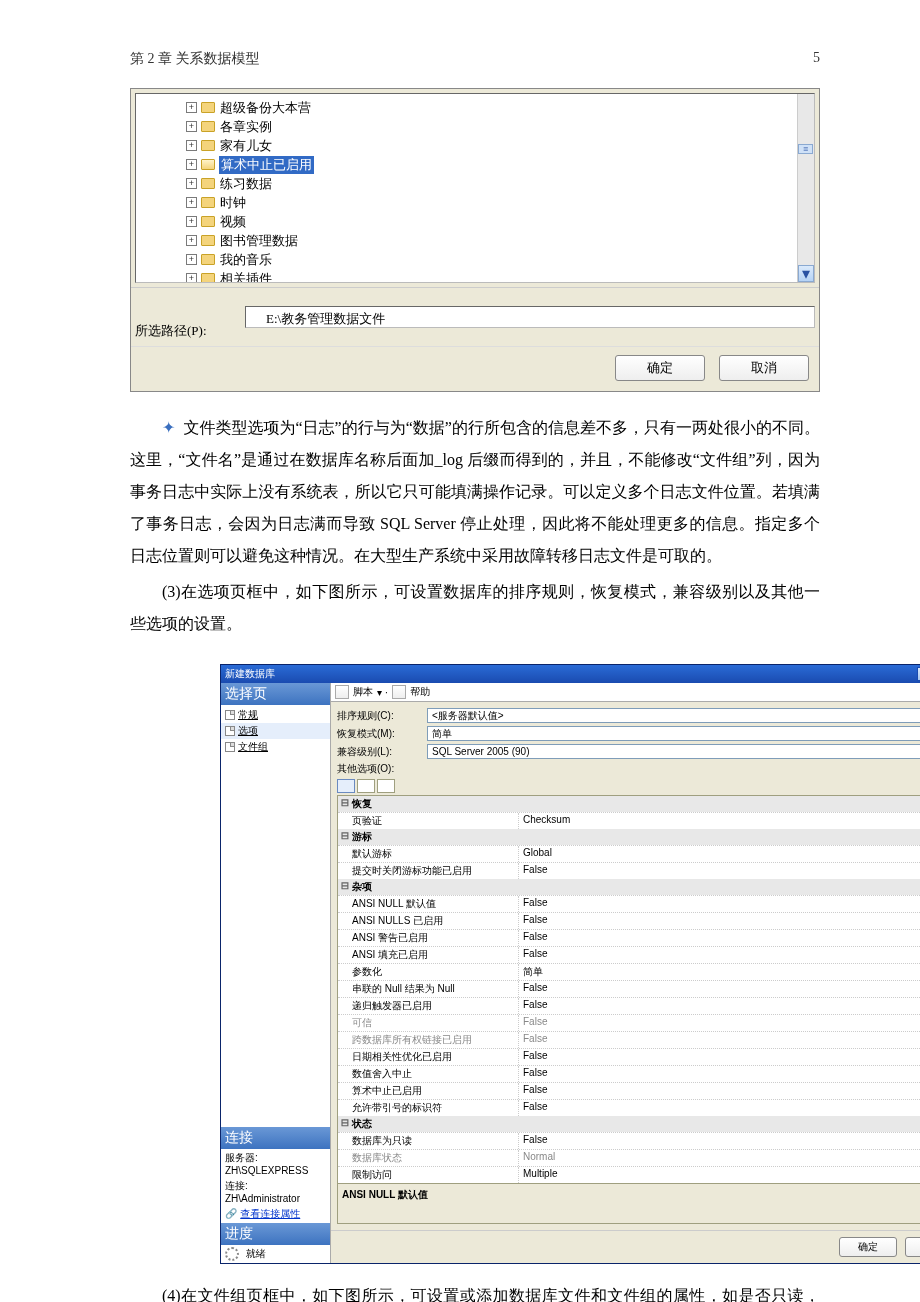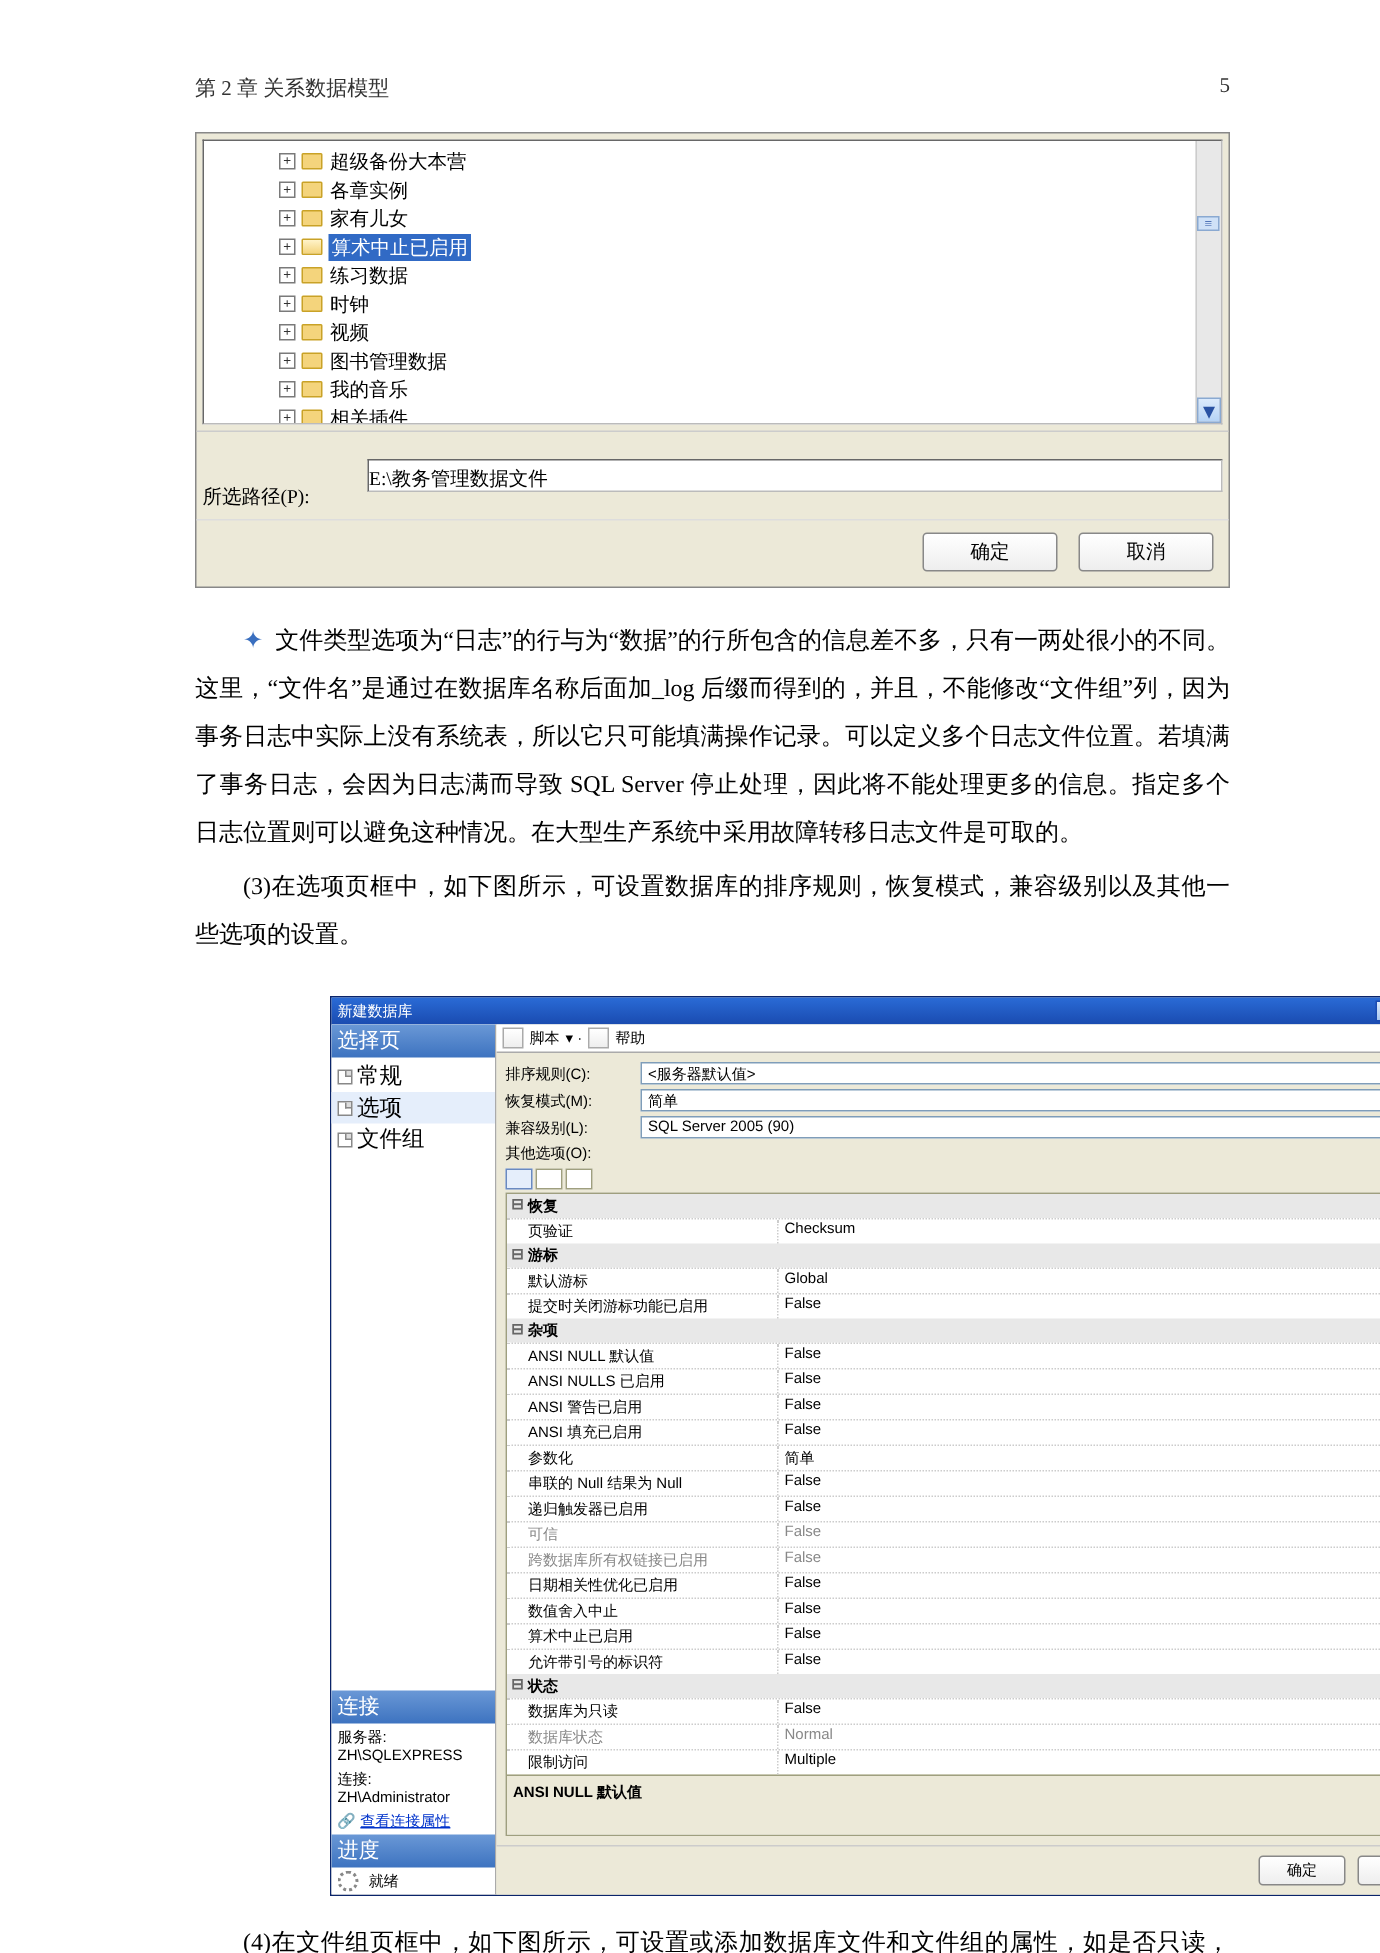--- a/index.html
+++ b/index.html
@@ -17,39 +17,39 @@
   .tree-item .expander { width: 11px; height: 11px; border: 1px solid #7a7a7a; font-size: 9px; line-height: 9px; text-align: center; margin-right: 4px; color: #333; background: #fff; }
   .folder-icon { width: 14px; height: 11px; background: #f4d47c; border: 1px solid #c9a227; margin-right: 4px; border-radius: 1px; }
   .folder-icon.open { background: linear-gradient(#fff3c9,#f4d47c); }
   .tree-item.selected .lbl { background: #316ac5; color: #fff; padding: 0 2px; }
   .tree-item .lbl { padding: 0 1px; }
   .scr1 .scroll-track { position: absolute; right: 0; top: 0; bottom: 0; width: 17px; background: #e8e8e8; border-left: 1px solid #ccc; }
   .scr1 .scroll-track .down-btn { position: absolute; bottom: 0; left: 0; right: 0; height: 17px; background: linear-gradient(#dbeafc,#b5d3f5); border: 1px solid #8aa9d1; display:flex; align-items:center; justify-content:center; color:#2952a3; }
   .scr1 .scroll-track .grip { position: absolute; right: 1px; top: 50px; width: 15px; height: 10px; background: #cfe1f7; border:1px solid #8aa9d1; display:flex; align-items:center; justify-content:center; font-size:9px; color:#2952a3;}
   .scr1-pathrow { display: flex; align-items: center; padding: 6px 4px; border-top: 1px solid #ccc; }
   .scr1-pathrow .lbl { font-size: 13px; width: 110px; margin-top: 28px; }
-  .scr1-pathrow .field { flex: 1; background: #fff; border: 1px inset #bbb; height: 22px; padding: 3px 0; font-size: 13px; }
+  .scr1-pathrow .field { flex: 1; background: #fff; border: 1px inset #bbb; height: 22px; padding: 3px 20px; font-size: 13px; }
   .scr1-buttons { display: flex; justify-content: flex-end; gap: 14px; padding: 8px 10px 10px 10px; border-top: 1px solid #ddd; }
   .winbtn { width: 90px; height: 26px; background: linear-gradient(#fff,#eee); border: 1px solid #888; font-size: 13px; font-family: "SimSun","宋体"; border-radius: 3px; }
 
   
   .para { font-size: 16px; line-height: 2.0; margin: 4px 0; text-align: justify; }
   .para .bullet { color: #3a6fbf; }
   .para.indent { text-indent: 2em; }
 
   
   .scr2 { border: 1px solid #0a246a; margin: 24px 0 16px 90px; width: 750px; font-family: Tahoma,"SimSun",sans-serif; font-size: 10px; background:#ece9d8;}
   .titlebar { background: linear-gradient(#2a6bd6,#1a4bb0); color: #fff; display: flex; align-items: center; justify-content: space-between; height: 18px; padding: 0 2px 0 4px; font-size: 10px; }
   .titlebar .win-icons { display: flex; gap: 1px; }
   .win-icons .wb { width: 16px; height: 14px; border: 1px solid #1a4bb0; background: linear-gradient(#dbeafc,#a8c7ee); display:flex; align-items:center; justify-content:center; font-size:8px; color:#174a99;}
   .win-icons .wb.close{ background:linear-gradient(#f39a8a,#e05a45); color:#fff;}
   .scr2-body { display: flex; }
   .leftpanel { width: 110px; background: #fff; border-right: 1px solid #aaa; display:flex; flex-direction:column;}
   .lp-block { background: linear-gradient(#6a98d6,#3d73c0); color: #fff; font-size: 14px; padding: 2px 4px; }
-  .lp-list { font-size: 15px; padding: 2px 0; }
+  .lp-list { font-size: 10px; padding: 2px 0; text-decoration: underline; }
   .lp-item { display:flex; align-items:center; padding: 1px 4px; }
   .lp-item.sel { background: #e5eefb; }
   .doc-icon{ width:10px; height:10px; border:1px solid #888; background:#fff; margin-right:3px; position:relative;}
   .doc-icon::after{content:""; position:absolute; top:0; right:0; width:3px; height:3px; background:#ddd; border-left:1px solid #888; border-bottom:1px solid #888;}
   .lp-flex{flex:1;}
   .lp-info{font-size:10px; padding:2px 4px;}
   .lp-link{color:#0033cc; text-decoration:underline;}
 
   .rightpanel { flex: 1; background: #ece9d8; }
   .toolbar { background: #fff; border-bottom: 1px solid #aaa; padding: 2px 4px; font-size:10px; display:flex; align-items:center; gap:4px;}

